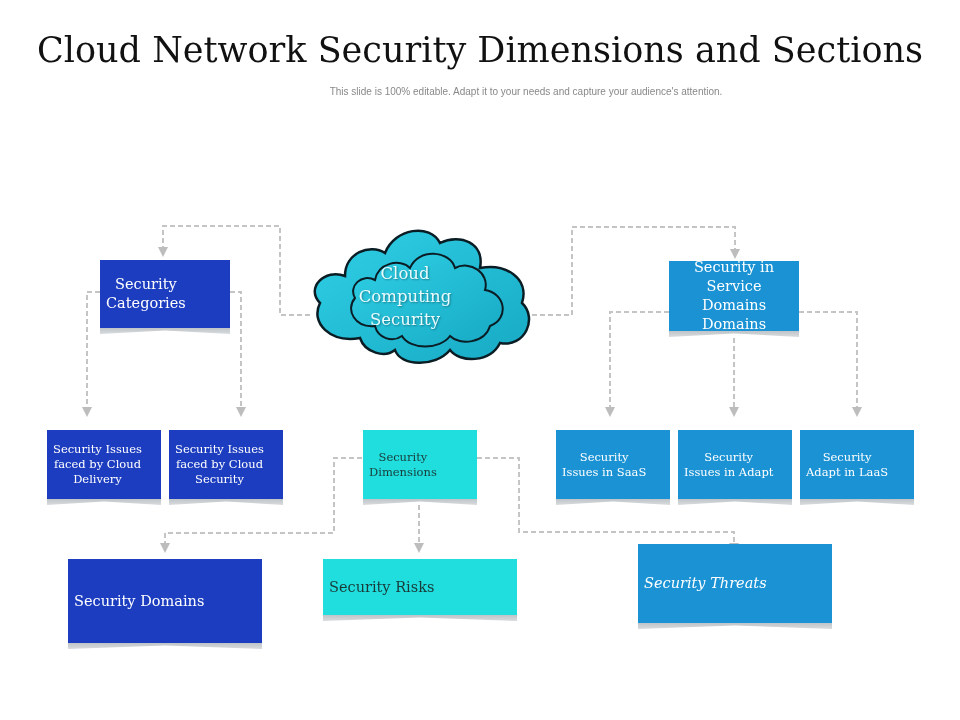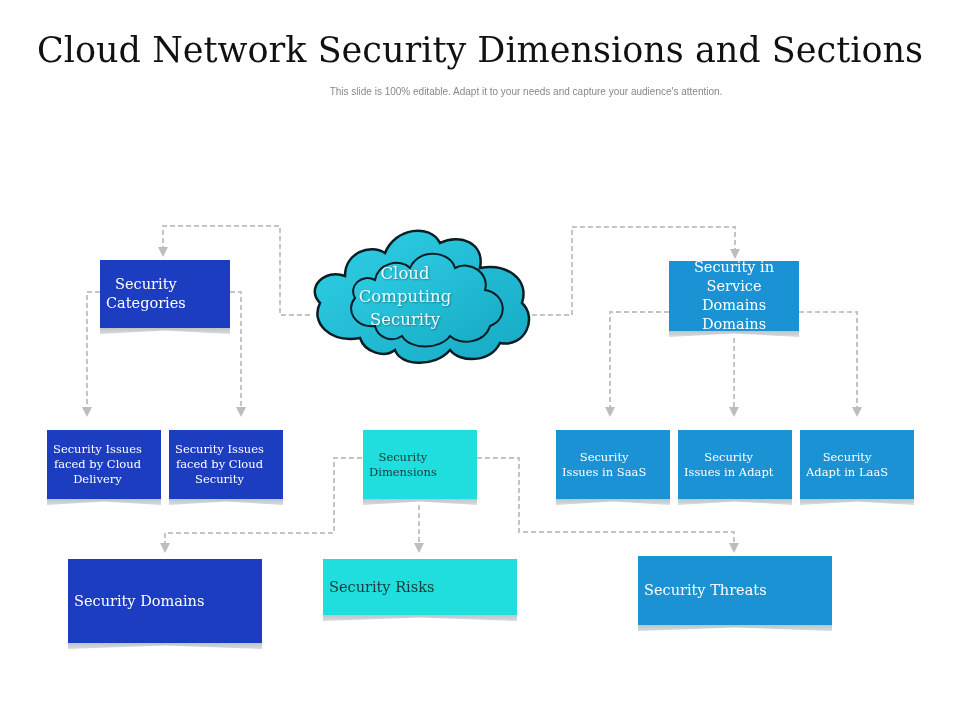--- a/index.html
+++ b/index.html
@@ -116,15 +116,15 @@
       <div>Adapt in LaaS</div>
     </div>
 </div>
 
 <div class="box dark f15" style="left:68px; top:559px; width:194px; height:84px;">
   <div>Security Domains</div>
 </div>
 <div class="box cyan f15" style="left:323px; top:559px; width:194px; height:56px;">
   <div>Security Risks</div>
 </div>
-<div class="box mid f15" style="left:638px; top:556px; width:194px; height:69px;">
+<div class="box mid f15" style="left:638px; top:544px; width:194px; height:79px;font-style:italic;">
   <div>Security Threats</div>
 </div>
 
 </body></html>

